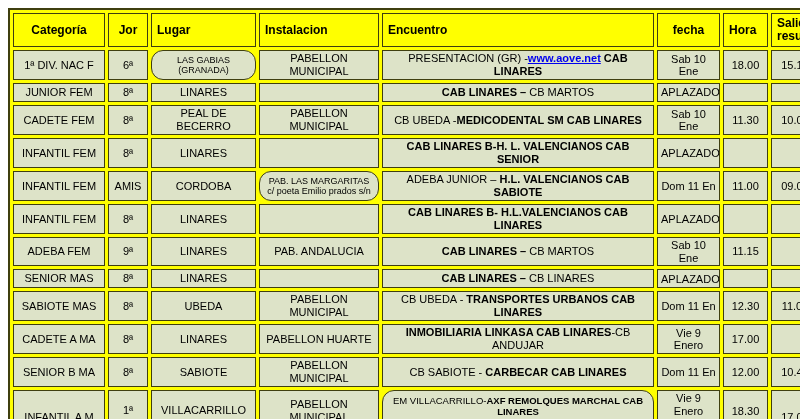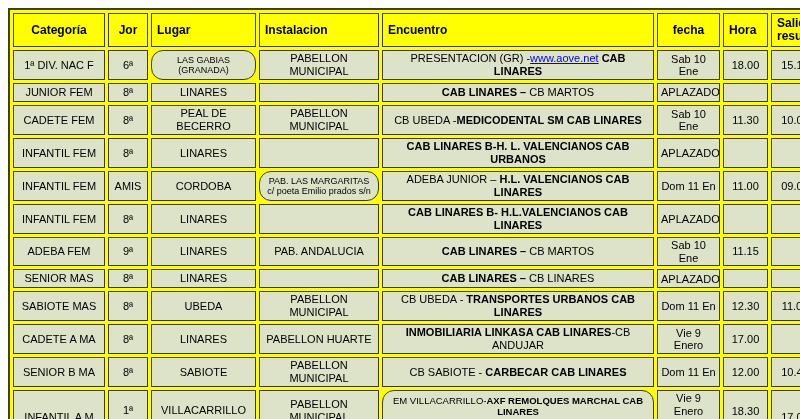--- a/index.html
+++ b/index.html
@@ -44,21 +44,21 @@
     line-height: 1.18;
     overflow: hidden;
   }
   td.c-categoria { font-weight: normal; }
   td.small, td .small-lines { font-size: 9px; border-radius: 12px; }
   td.c-encuentro.small { font-size: 9.5px; }
   td.c-fecha, td.c-hora, td.c-salida { font-size: 11px; line-height: 1.15; }
   .b { font-weight: bold; }
   a.link {
     color: var(--link, #0000ee);
-    font-weight: normal;
+    font-weight: bold;
     text-decoration: underline;
   }
   .enc-line { white-space: normal; }
 </style>
 </head>
 <body>
 
 <table class="schedule">
   <colgroup>
     <col style="width:92px">
@@ -111,32 +111,32 @@
         <td class="c-encuentro"><div class="enc-line"><span>CB  UBEDA -</span><span class="b">MEDICODENTAL SM CAB LINARES</span></div></td>
         <td class="c-fecha">Sab 10 Ene</td>
         <td class="c-hora">11.30</td>
         <td class="c-salida">10.00</td>
       </tr>
       <tr>
         <td class="c-categoria">INFANTIL FEM</td>
         <td class="c-jor">8ª</td>
         <td class="c-lugar">LINARES</td>
         <td class="c-instalacion"></td>
-        <td class="c-encuentro"><div class="enc-line"><span class="b">CAB LINARES  B-H. L. VALENCIANOS CAB URBANOS</span></div></td>
+        <td class="c-encuentro"><div class="enc-line"><span class="b">CAB LINARES  B-H. L. VALENCIANOS CAB SENIOR</span></div></td>
         <td class="c-fecha">APLAZADO</td>
         <td class="c-hora"></td>
         <td class="c-salida"></td>
       </tr>
       <tr>
         <td class="c-categoria">INFANTIL FEM</td>
         <td class="c-jor">AMIS</td>
         <td class="c-lugar">CORDOBA</td>
         <td class="c-instalacion small">PAB. LAS MARGARITAS
 c/ poeta Emilio prados s/n</td>
-        <td class="c-encuentro"><div class="enc-line"><span>ADEBA JUNIOR – </span><span class="b">H.L. VALENCIANOS CAB LINARES</span></div></td>
+        <td class="c-encuentro"><div class="enc-line"><span>ADEBA JUNIOR – </span><span class="b">H.L. VALENCIANOS CAB SABIOTE</span></div></td>
         <td class="c-fecha">Dom 11 En</td>
         <td class="c-hora">11.00</td>
         <td class="c-salida">09.00</td>
       </tr>
       <tr>
         <td class="c-categoria">INFANTIL FEM</td>
         <td class="c-jor">8ª</td>
         <td class="c-lugar">LINARES</td>
         <td class="c-instalacion"></td>
         <td class="c-encuentro"><div class="enc-line"><span class="b">CAB LINARES B- H.L.VALENCIANOS CAB LINARES</span></div></td>

